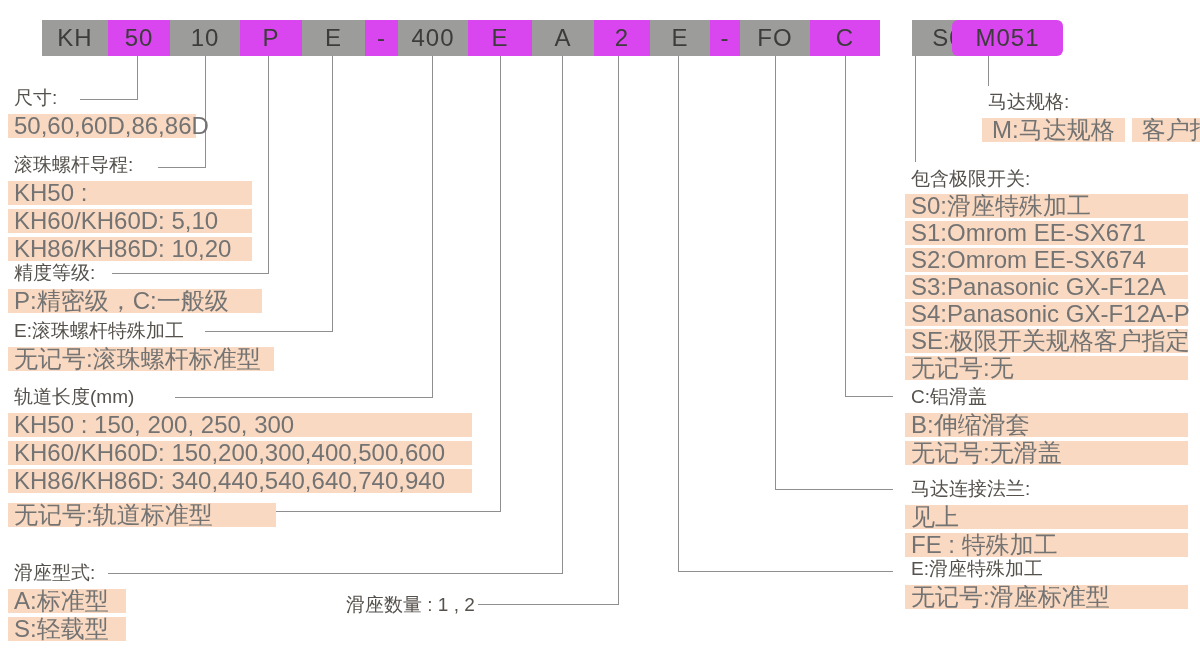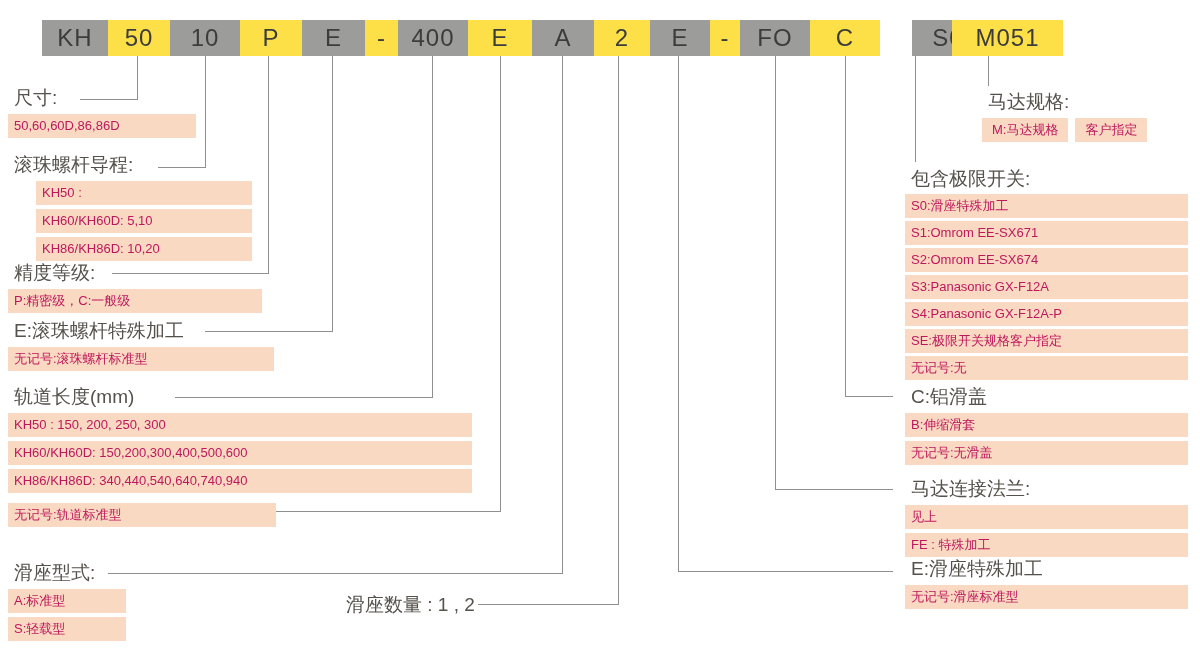--- a/index.html
+++ b/index.html
@@ -3,46 +3,46 @@
 <meta charset="utf-8">
 <style>
   html,body{margin:0;padding:0;background:#ffffff;}
   #page{position:relative;width:1200px;height:649px;background:#ffffff;overflow:hidden;
         font-family:"Liberation Sans","DejaVu Sans",sans-serif;color:#56524d;}
 
   
   #codebar .seg{position:absolute;top:20px;height:36px;line-height:36px;text-align:center;
     font-size:24px;color:#3c3c3c;letter-spacing:1px;}
   .tone-dark{background:#9c9c9a;}
-  .tone-light{background:#fde047;}
+  .tone-light{background:#d946ef;}
   #codebar .seg:nth-child(1){left:42px;width:66px;}
   #codebar .seg:nth-child(2){left:108px;width:62px;}
   #codebar .seg:nth-child(3){left:170px;width:70px;}
   #codebar .seg:nth-child(4){left:240px;width:62px;}
   #codebar .seg:nth-child(5){left:302px;width:63px;}
   #codebar .seg:nth-child(6){left:365px;width:33px;}
   #codebar .seg:nth-child(7){left:398px;width:70px;}
   #codebar .seg:nth-child(8){left:468px;width:64px;}
   #codebar .seg:nth-child(9){left:532px;width:62px;}
   #codebar .seg:nth-child(10){left:594px;width:56px;}
   #codebar .seg:nth-child(11){left:650px;width:60px;}
   #codebar .seg:nth-child(12){left:710px;width:30px;}
   #codebar .seg:nth-child(13){left:740px;width:70px;}
   #codebar .seg:nth-child(14){left:810px;width:70px;}
   #codebar .seg:nth-child(15){left:880px;width:72px;margin-left:32px;}
-  #codebar .seg:nth-child(16){left:952px;width:111px;}
+  #codebar .seg:nth-child(16){left:952px;width:111px;border-radius:6px;}
 
   
   .sec{position:absolute;}
   .sec-label{font-size:19px;height:24px;line-height:24px;white-space:nowrap;padding-left:6px;color:#55514c;}
-  .row{height:24px;line-height:24px;font-size:13px;white-space:nowrap;box-sizing:border-box;
-       padding-left:6px;margin-top:4px;background:#f9d9c1;color:#be185d;}
+  .row{height:24px;line-height:24px;font-size:24px;white-space:nowrap;box-sizing:border-box;
+       padding-left:6px;margin-top:4px;background:#f9d9c1;color:#737373;}
 
   #sec-size{left:8px;top:86px;}           #sec-size .row{width:188px;}
-  #sec-lead{left:8px;top:153px;}          #sec-lead .row{width:216px;margin-left:28px;}
+  #sec-lead{left:8px;top:153px;}          #sec-lead .row{width:244px;}
   #sec-acc{left:8px;top:261px;}           #sec-acc .row{width:254px;}
   #sec-screw{left:8px;top:319px;}         #sec-screw .row{width:266px;}
   #sec-rail{left:8px;top:385px;}          #sec-rail .row{width:464px;}
   #sec-railsp{left:8px;top:499px;}        #sec-railsp .row{width:268px;}
   #sec-slidertype{left:8px;top:561px;}    #sec-slidertype .row{width:118px;}
   #sec-qty{left:340px;top:593px;}
 
   #sec-motor{left:982px;top:90px;}
   #sec-motor .rows{display:flex;gap:7px;}
   #sec-motor .row{width:auto;padding:0 10px;}

